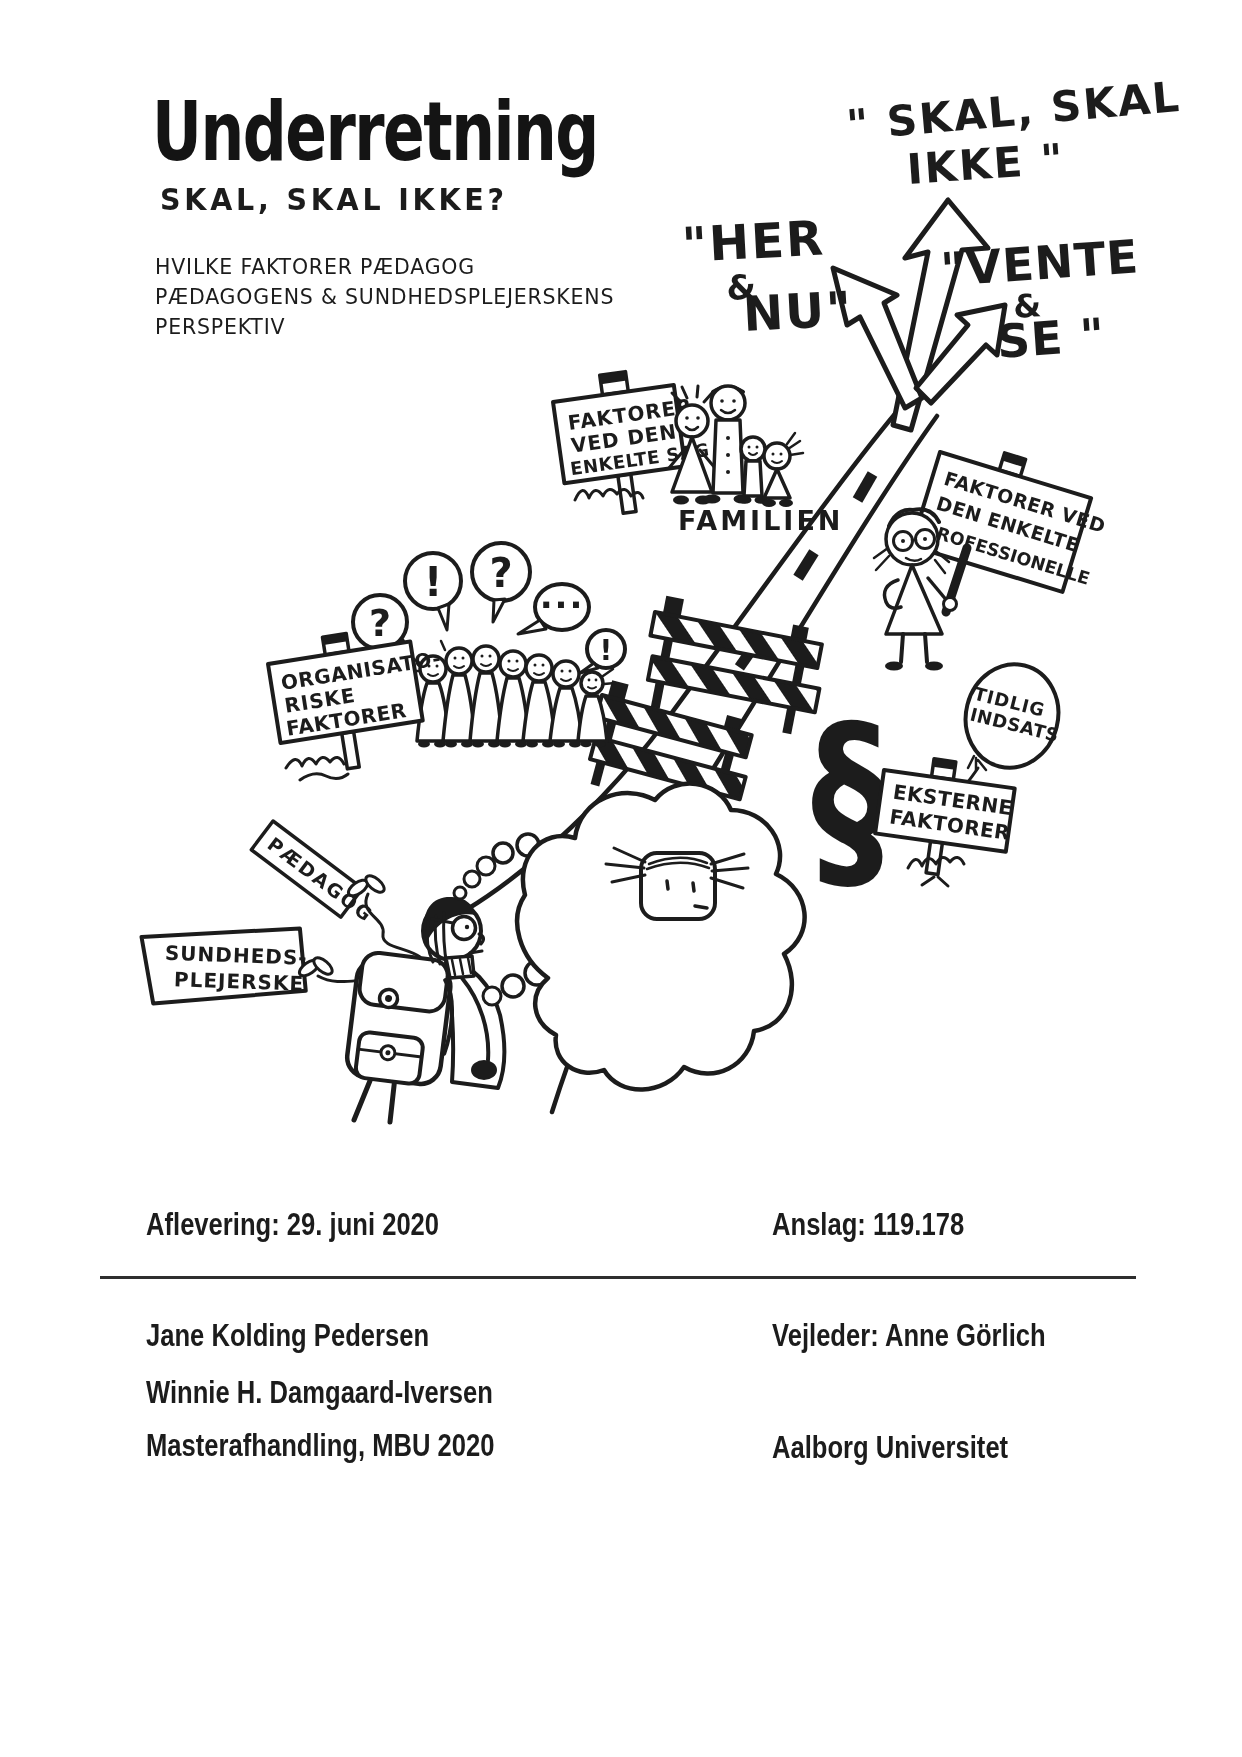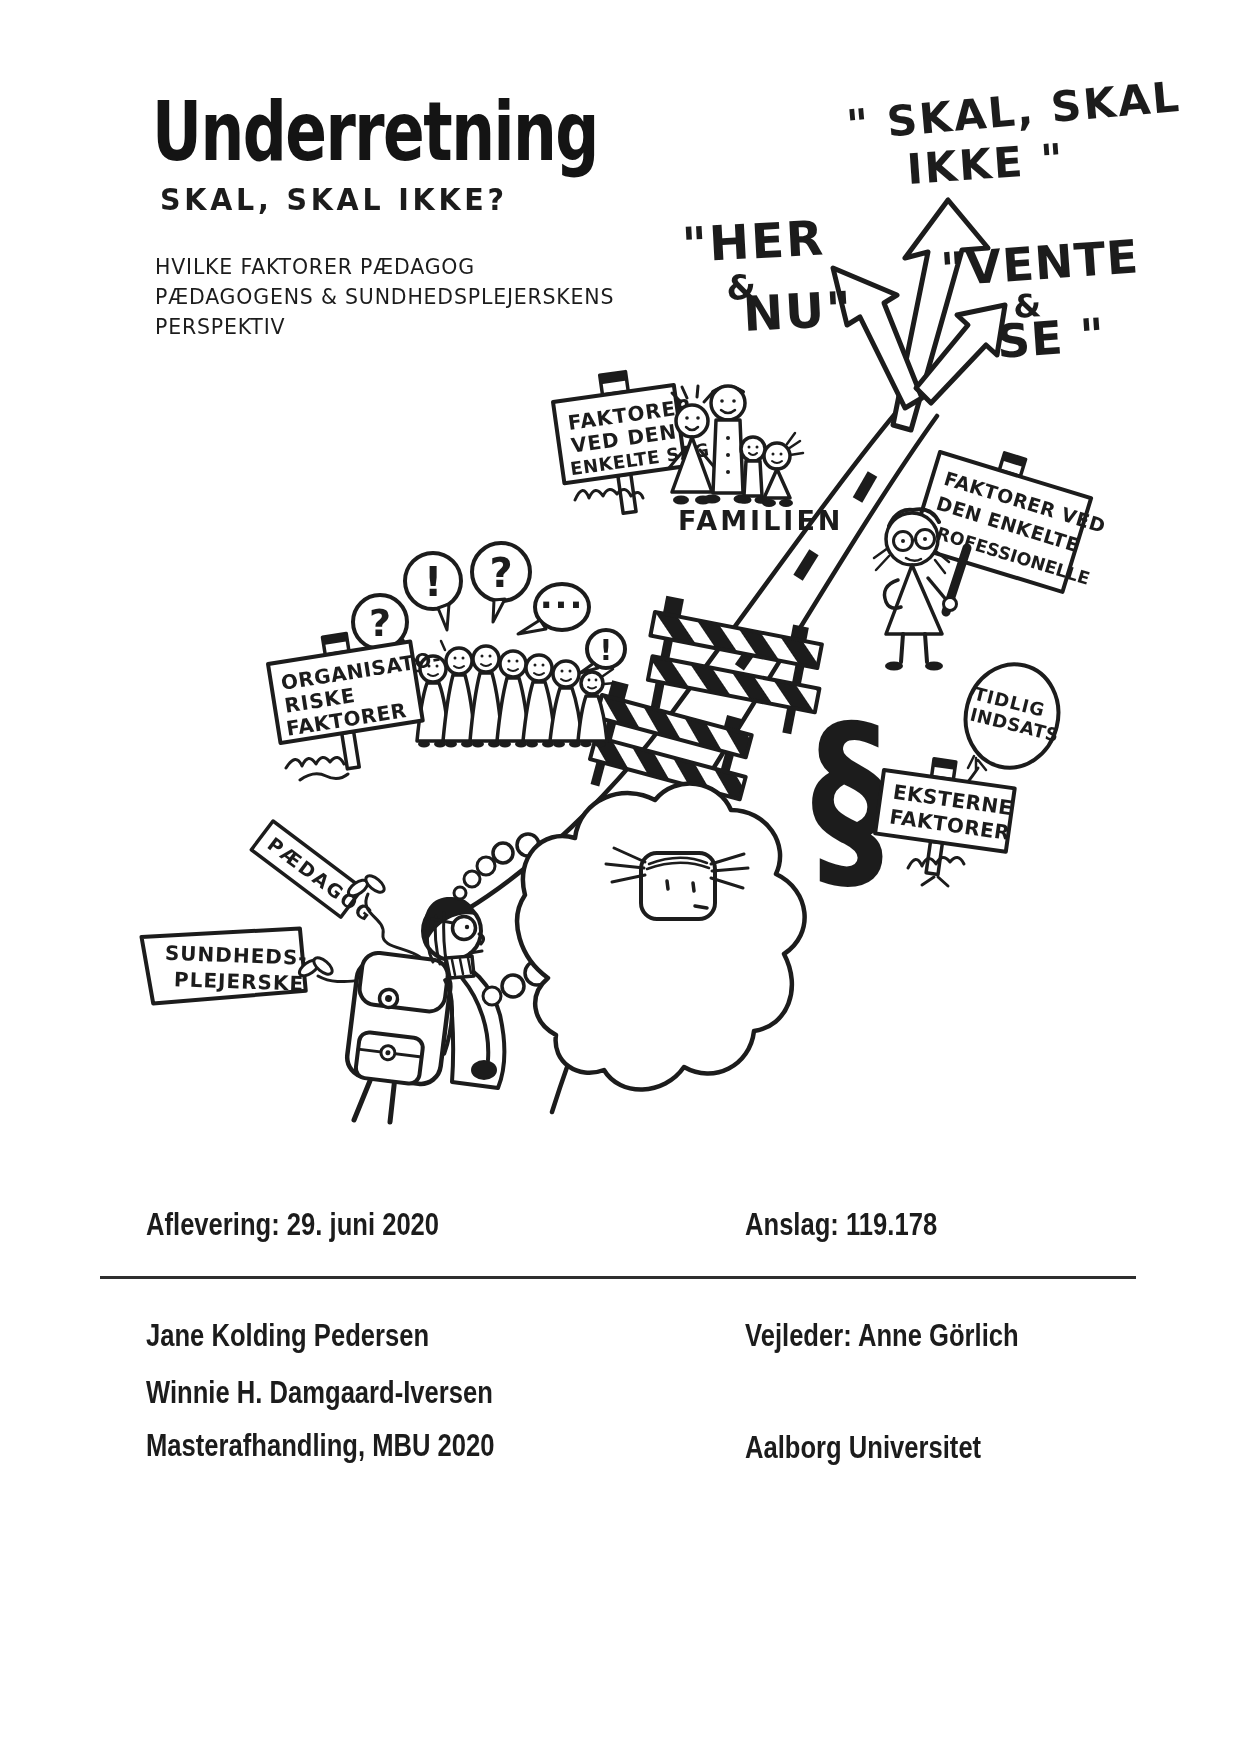--- a/index.html
+++ b/index.html
@@ -11,21 +11,21 @@
       transform:scaleX(0.75);transform-origin:0 0;white-space:nowrap;color:#141414;}
   .sub-title{left:160px;top:182px;font-size:30px;font-weight:700;letter-spacing:4px;
       transform:scaleX(0.95);transform-origin:0 0;white-space:nowrap;}
   .question{left:155px;top:252px;font-size:20.5px;letter-spacing:0.8px;line-height:30px;
       font-weight:400;white-space:nowrap;}
   
   .foot{font-family:"Liberation Sans",sans-serif;font-weight:bold;font-size:32px;white-space:nowrap;}
   .cond{display:inline-block;transform:scaleX(0.8);transform-origin:0 50%;}
   .rule{left:100px;top:1276px;width:1036px;height:3px;background:#2e2e2e;}
   .c-left{left:105px;margin-left:41px;}
-  .c-right{left:745px;}
+  .c-right{left:772px;}
   svg text{font-family:"DejaVu Sans",sans-serif;fill:#1c1c1c;}
   svg .hand{font-weight:600;}
   svg .ink{stroke:#1c1c1c;stroke-linecap:round;stroke-linejoin:round;}
 </style>
 </head>
 <body>
 
 <svg class="abs" style="left:0;top:0" width="1242" height="1190" viewBox="0 0 1242 1190">
   <defs>
     <pattern id="hz" width="30" height="30" patternUnits="userSpaceOnUse" patternTransform="rotate(-45)">

